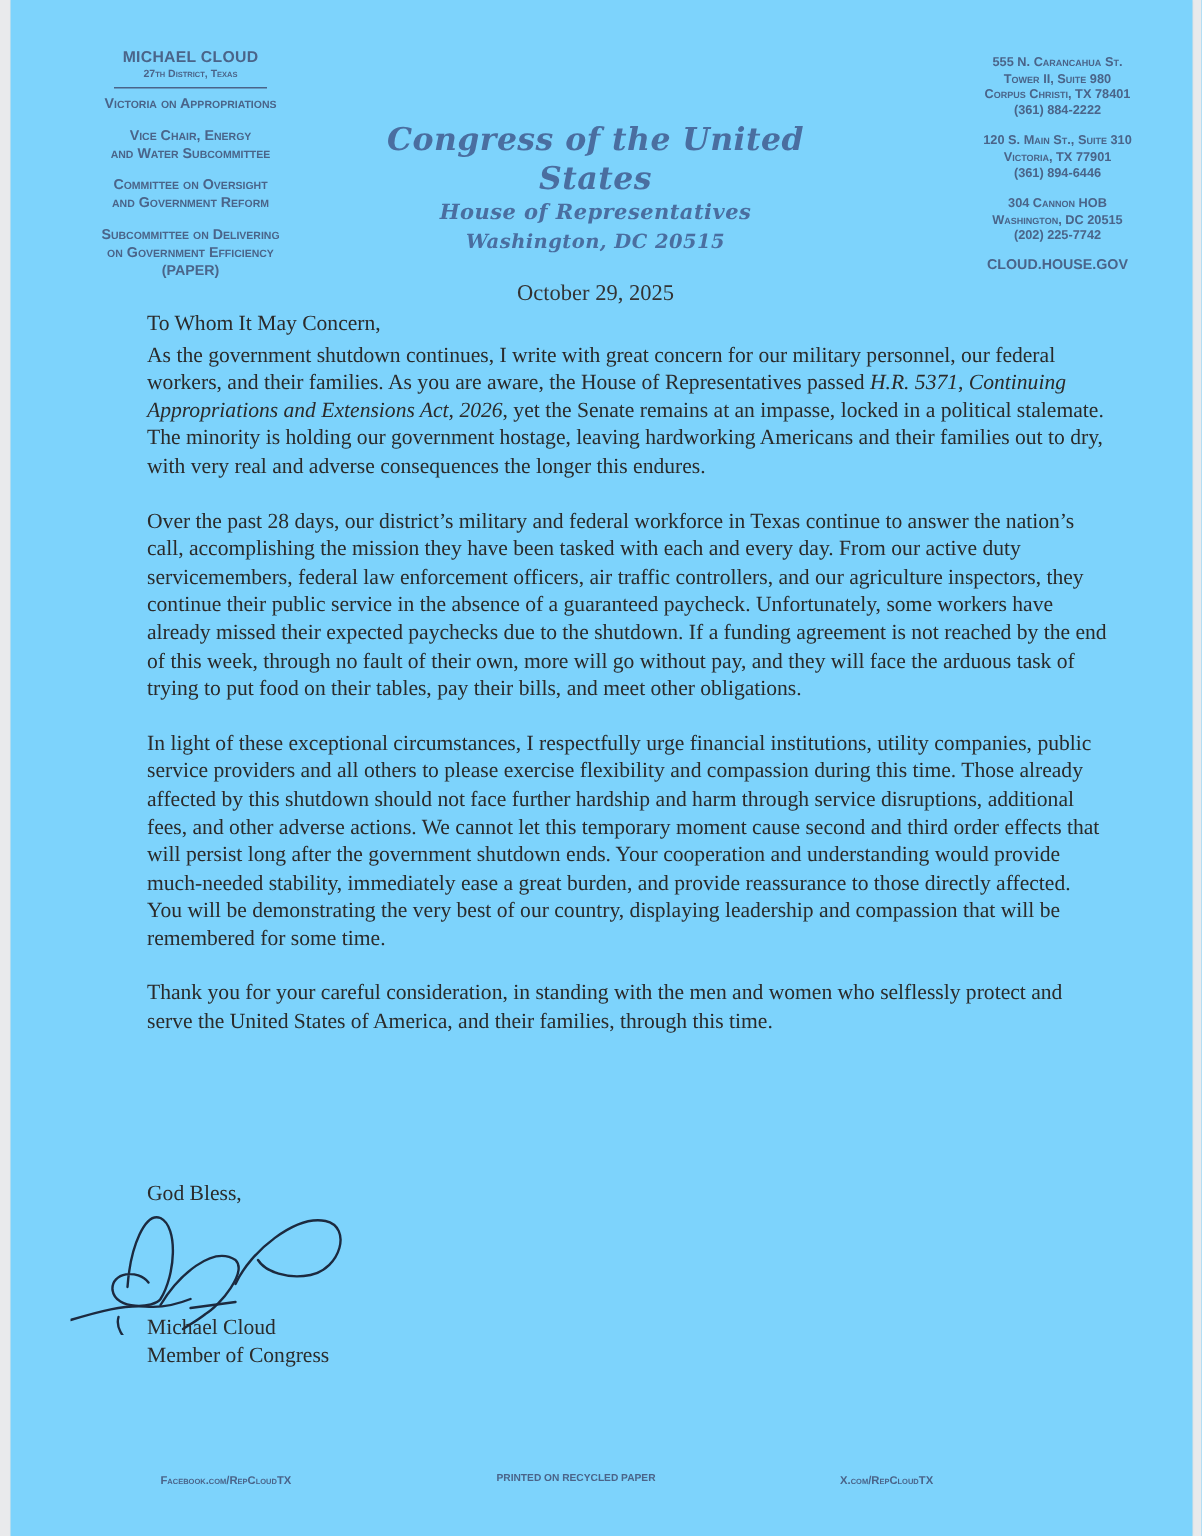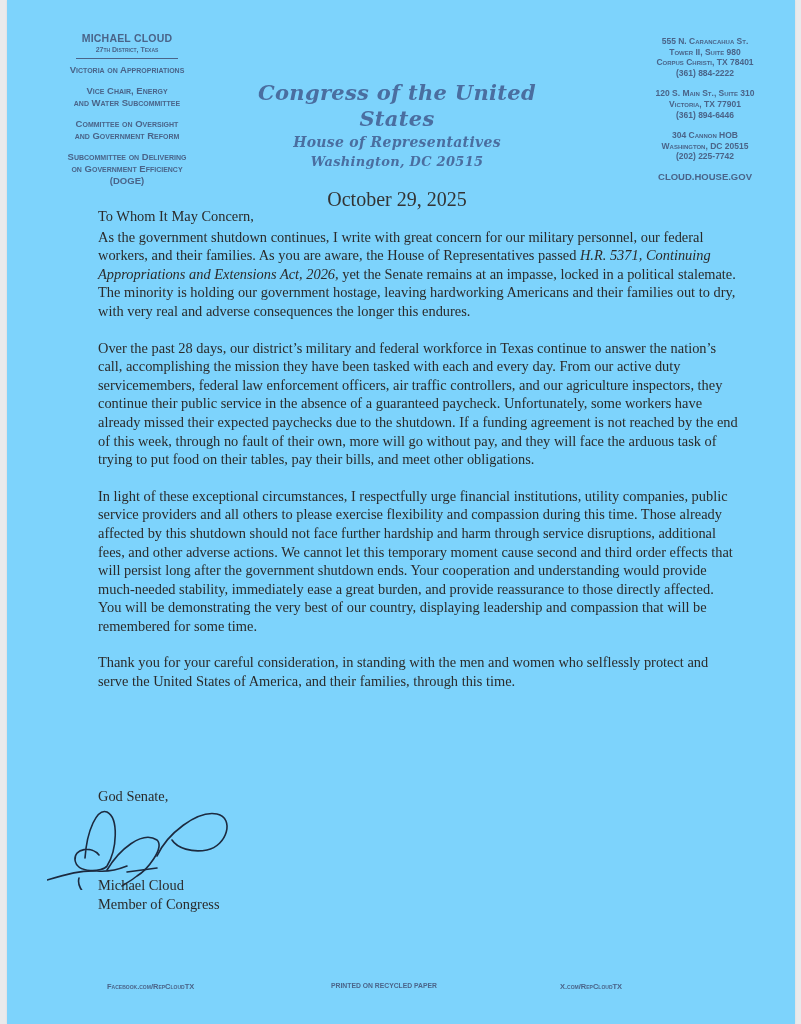--- a/index.html
+++ b/index.html
@@ -31,21 +31,21 @@
   }
   .blackletter {
     font-family: "DejaVu Serif", serif; font-weight: bold; font-style: italic;
     letter-spacing: 0.3px;
     text-align: center;
   }
   .lh-center .t1 { font-size: 21px; line-height: 26px; }
   .lh-center .t2 { font-size: 14px; line-height: 20px; }
   .lh-center .t3 { font-size: 13px; line-height: 20px; }
   .lh-center .date {
-    color: #333; font-family: "Liberation Serif", serif; font-size: 20px;
+    color: #333; font-family: "Liberation Serif", serif; font-size: 15px;
     margin-top: 16px; font-weight: normal; font-style: normal;
   }
 
   .lh-right {
     position: absolute; left: 608px; top: 36px; width: 180px; text-align: center;
     color: #4a6489; font-family: "Liberation Sans", sans-serif; font-weight: bold;
     font-variant: small-caps; font-size: 8.5px; line-height: 10.6px;
   }
   .lh-right .office { margin-bottom: 10px; }
   .lh-right .office span { display: block; }
@@ -94,21 +94,21 @@
       <span class="ln">Vice Chair, Energy</span>
       <span class="ln">and Water Subcommittee</span>
     </div>
     <div class="cmt">
       <span class="ln">Committee on Oversight</span>
       <span class="ln">and Government Reform</span>
     </div>
     <div class="cmt">
       <span class="ln">Subcommittee on Delivering</span>
       <span class="ln">on Government Efficiency</span>
-      <span class="ln">(DOGE)</span>
+      <span class="ln">(PAPER)</span>
     </div>
   </div>
 
   <div class="lh-center">
     <div class="t1 blackletter">Congress of the United States</div>
     <div class="t2 blackletter">House of Representatives</div>
     <div class="t3 blackletter">Washington, DC 20515</div>
     <div class="date">October 29, 2025</div>
   </div>
 
@@ -133,21 +133,21 @@
   </div>
 
   <div class="body">
     <p class="salutation">To Whom It May Concern,</p>
     <p><span>As the government shutdown continues, I write with great concern for our military personnel, our federal workers, and their families. As you are aware, the House of Representatives passed </span><em>H.R. 5371, Continuing Appropriations and Extensions Act, 2026</em><span>, yet the Senate remains at an impasse, locked in a political stalemate. The minority is holding our government hostage, leaving hardworking Americans and their families out to dry, with very real and adverse consequences the longer this endures.</span></p>
     <p>Over the past 28 days, our district’s military and federal workforce in Texas continue to answer the nation’s call, accomplishing the mission they have been tasked with each and every day. From our active duty servicemembers, federal law enforcement officers, air traffic controllers, and our agriculture inspectors, they continue their public service in the absence of a guaranteed paycheck. Unfortunately, some workers have already missed their expected paychecks due to the shutdown. If a funding agreement is not reached by the end of this week, through no fault of their own, more will go without pay, and they will face the arduous task of trying to put food on their tables, pay their bills, and meet other obligations.</p>
     <p>In light of these exceptional circumstances, I respectfully urge financial institutions, utility companies, public service providers and all others to please exercise flexibility and compassion during this time. Those already affected by this shutdown should not face further hardship and harm through service disruptions, additional fees, and other adverse actions. We cannot let this temporary moment cause second and third order effects that will persist long after the government shutdown ends. Your cooperation and understanding would provide much-needed stability, immediately ease a great burden, and provide reassurance to those directly affected. You will be demonstrating the very best of our country, displaying leadership and compassion that will be remembered for some time.</p>
     <p>Thank you for your careful consideration, in standing with the men and women who selflessly protect and serve the United States of America, and their families, through this time.</p>
   </div>
 
-  <div class="closing">God Senate,</div>
+  <div class="closing">God Bless,</div>
 
   <svg class="signature" viewBox="0 0 210 90">
     <g fill="none" stroke="#1c2a3f" stroke-width="1.6" stroke-linecap="round">
       <path d="M0,80 C20,74 35,70 50,71 C60,72 70,70 80,66"></path>
       <path d="M38,58 C40,30 50,8 60,12 C72,18 70,50 60,66 C56,72 30,74 28,60 C27,48 45,46 52,55"></path>
       <path d="M60,70 C72,50 95,30 110,40 C118,48 100,70 90,76 C85,80 78,84 75,86"></path>
       <path d="M80,72 L110,68"></path>
       <path d="M110,56 C120,34 150,10 170,14 C188,18 180,46 160,50 C145,53 130,48 125,40"></path>
       <path d="M32,78 C30,85 35,92 40,95"></path>
     </g>

